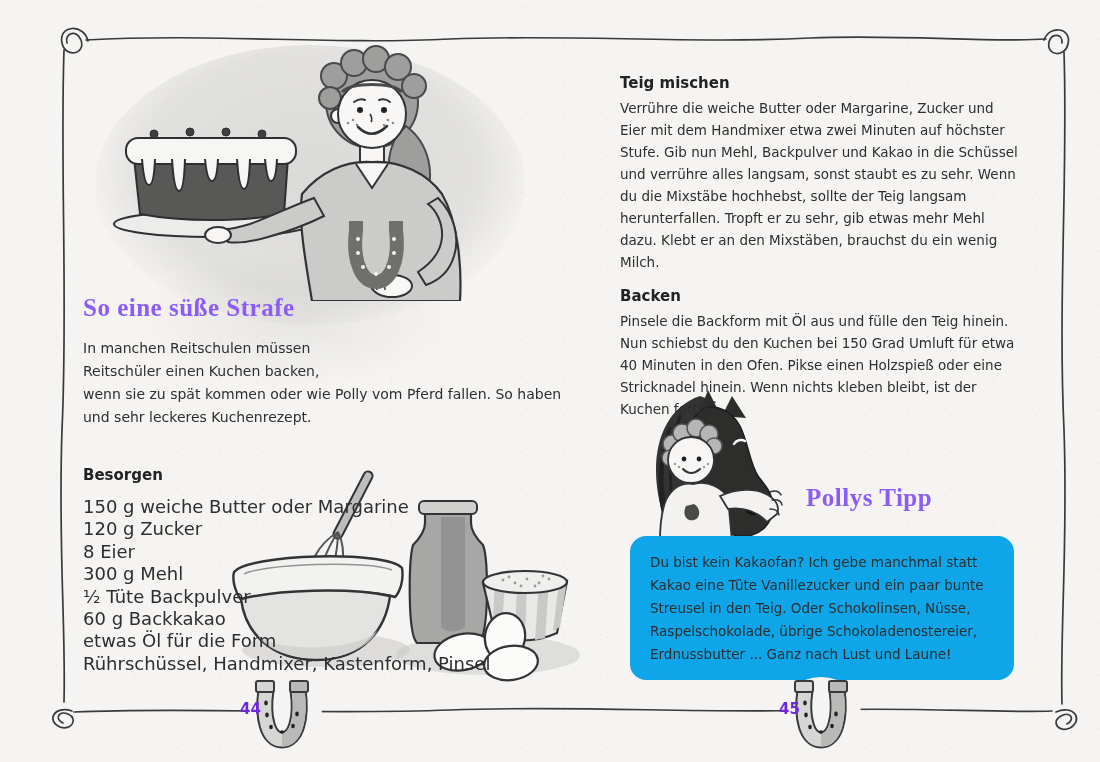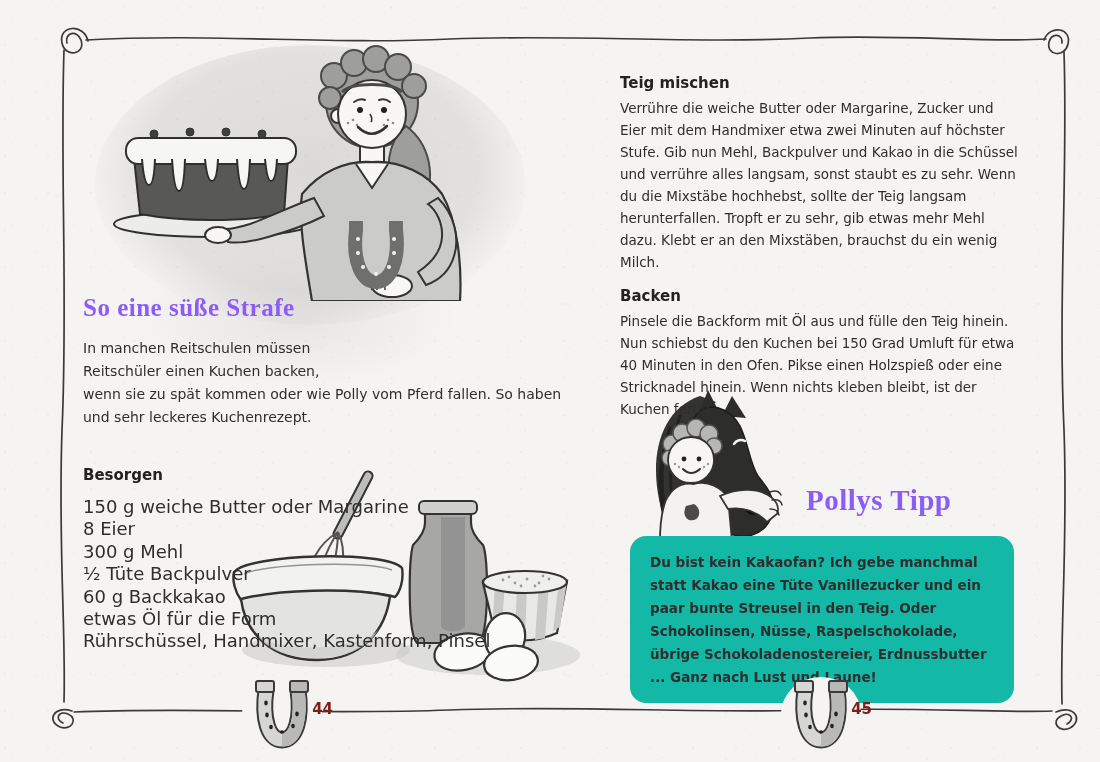--- a/index.html
+++ b/index.html
@@ -23,44 +23,44 @@
   .wash-girl{left:95px;top:45px;width:430px;height:280px;
     background:radial-gradient(ellipse at 50% 45%, rgba(60,60,60,.14) 0%, rgba(60,60,60,.10) 55%, rgba(60,60,60,0) 75%);}
   .wash-head{left:130px;top:250px;width:330px;height:140px;
     background:radial-gradient(ellipse at center, rgba(60,60,60,.08) 0%, rgba(60,60,60,0) 70%);}
 
   .title-slab{
     font-family:Liberation Serif, serif;
     font-weight:bold;letter-spacing:.5px;color:#8b5cf6;
   }
   #left-title{left:83px;top:294px;font-size:25px;}
-  #tip-title{left:806px;top:484px;font-size:29px;}
+  #tip-title{left:806px;top:484px;font-size:25px;}
 
   .sec-head{font-weight:bold;font-size:15px;color:#222;}
   #besorgen-head{left:83px;top:466px;}
 
   #intro{left:83px;top:337px;font-size:14px;line-height:23px;white-space:nowrap;}
   #shopping{left:83px;top:496px;font-size:18px;line-height:22.4px;white-space:nowrap;}
 
   #right-col{left:620px;top:74px;width:398px;}
   #right-col .sec-head{margin:0 0 5px 0;}
   #right-col p{margin:0 0 14px 0;font-size:13.5px;line-height:22px;}
 
   #tip-box{
     left:630px;top:536px;width:344px;
-    background:#14b8a6;border-radius:16px;padding:15px 20px 14px 20px;
-    font-size:13.5px;line-height:23px;min-height:110px;font-weight:bold;
+    background:#0ea5e9;border-radius:16px;padding:15px 20px 14px 20px;
+    font-size:13.5px;line-height:23px;min-height:110px;
   }
 
   .badge{width:84px;height:78px;}
   #badge-left{left:240px;top:676px;}
   #badge-right{left:779px;top:676px;}
   .badge-num{
-    position:absolute;left:9px;top:24px;width:84px;text-align:right;
-    font-weight:bold;font-size:15px;color:#7f1d1d;
+    position:absolute;left:0;top:24px;width:84px;text-align:left;
+    font-weight:bold;font-size:15px;color:#6d28d9;
     font-family:"DejaVu Sans",sans-serif;
   }
   svg{display:block;}
 </style>
 </head>
 <body>
 
 <div class="spread">
 
   <svg class="abs" style="left:0;top:0" width="1100" height="762" viewBox="0 0 1100 762">
@@ -263,20 +263,21 @@
     <div>In manchen Reitschulen müssen</div>
     <div>Reitschüler einen Kuchen backen,</div>
     <div>wenn sie zu spät kommen oder wie Polly vom Pferd fallen. So haben</div>
     <div>und sehr leckeres Kuchenrezept.</div>
   </div>
 
   <div class="abs sec-head" id="besorgen-head">Besorgen</div>
 
   <div class="abs" id="shopping">
     <div>150 g weiche Butter oder Margarine</div>
+    <div>120 g Zucker</div>
     <div>8 Eier</div>
     <div>300 g Mehl</div>
     <div>½ Tüte Backpulver</div>
     <div>60 g Backkakao</div>
     <div>etwas Öl für die Form</div>
     <div>Rührschüssel, Handmixer, Kastenform, Pinsel</div>
   </div>
 
   <div class="abs" id="right-col">
     <div class="sec-head">Teig mischen</div>

